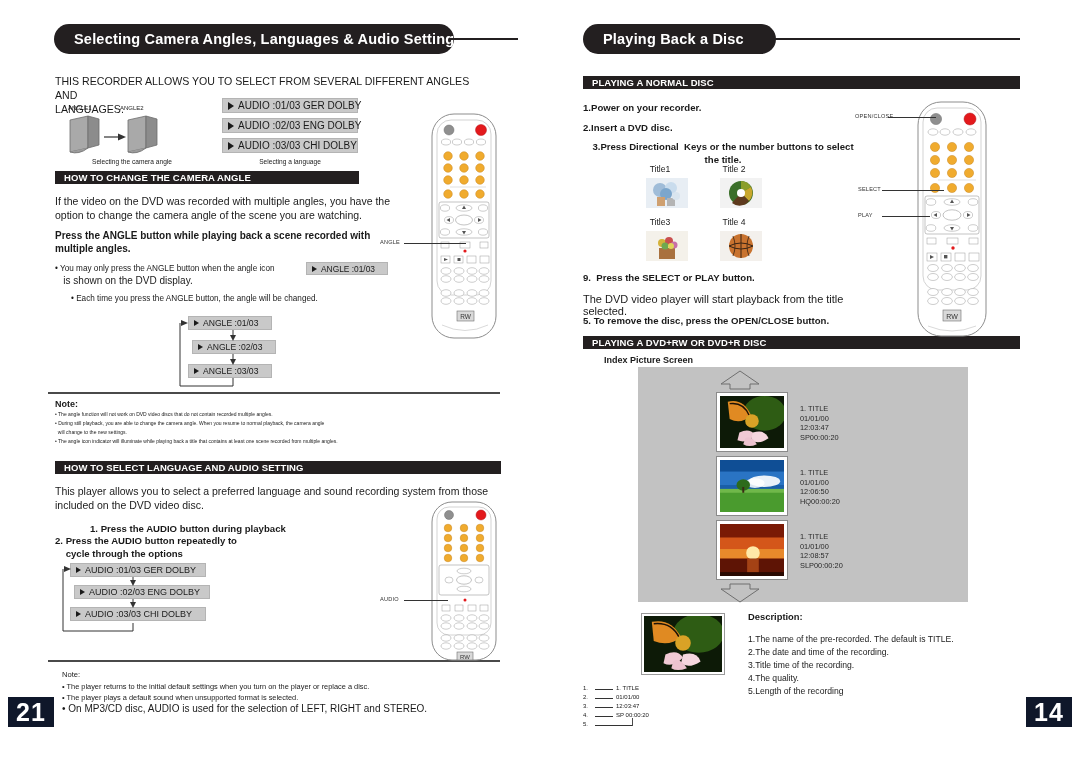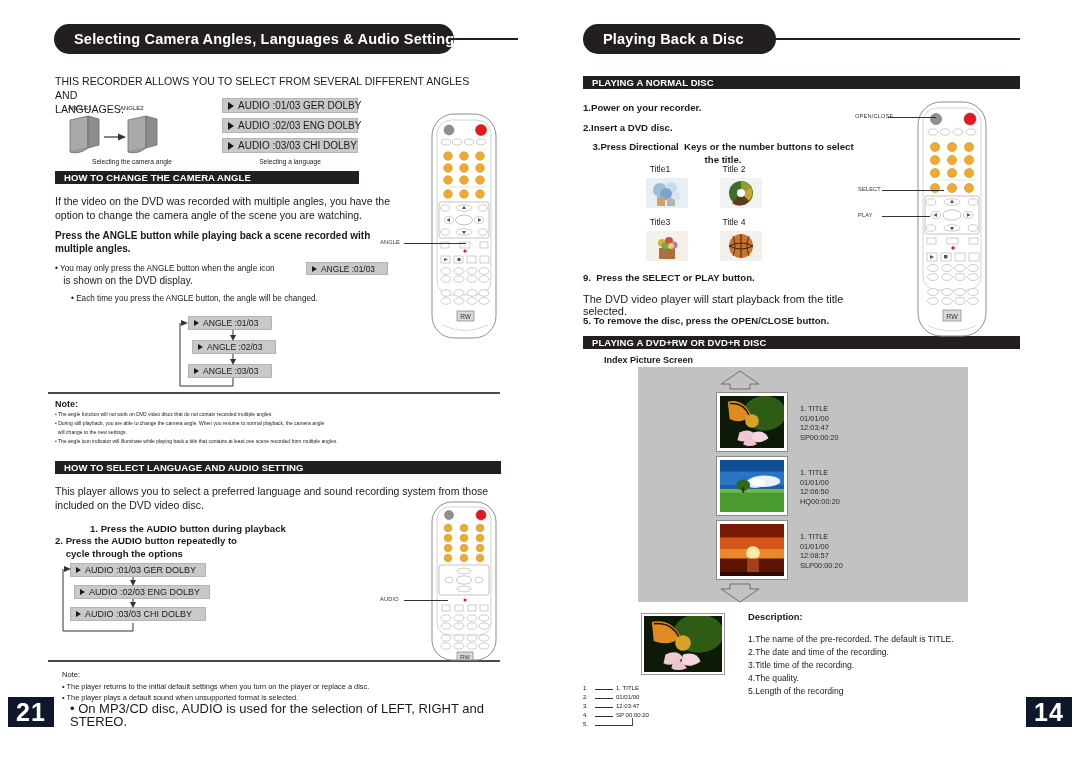--- a/index.html
+++ b/index.html
@@ -235,21 +235,21 @@
       <path d="M78,62 L78,70 L8,70 L8,8" fill="none" stroke="#333" stroke-width="1"></path>
       <polygon points="16,8 9,5 9,11" fill="#333"></polygon>
     </svg>
   </div>
 
   <div class="hr" style="left:48px; top:660px; width:452px;"></div>
 
   <div class="txt" style="left:62px; top:668px; font-size:7.6px;">Note:</div>
   <div class="txt" style="left:62px; top:691px; width:430px; font-size:7.4px;">• The player plays a default sound when unsupported format is selected.</div>
   <div class="txt" style="left:62px; top:680px; width:430px; font-size:7.4px;">• The player returns to the initial default settings when you turn on the player or replace a disc.</div>
-  <div class="txt" style="left:62px; top:702px; width:430px; font-size:13px;margin-left:8px;">• On MP3/CD disc, AUDIO is used for the selection of LEFT, RIGHT and STEREO.</div>
+  <div class="txt" style="left:62px; top:702px; width:430px; font-size:10px;">• On MP3/CD disc, AUDIO is used for the selection of LEFT, RIGHT and STEREO.</div>
 
   <div class="pagenum" style="left:8px; top:697px; width:46px; height:30px;">21</div>
 
   <div class="remote-wrap" style="left:424px; top:112px; width:84px; height:228px;">
     <svg width="84" height="228" viewBox="0 0 84 228">
       <rect x="8" y="2" width="64" height="224" rx="22" ry="22" fill="#ffffff" stroke="#8d8d8d" stroke-width="1"></rect>
       <rect x="13" y="8" width="54" height="175" rx="14" ry="14" fill="#ffffff" stroke="#b5b5b5" stroke-width="0.6"></rect>
 
       <circle cx="25" cy="18" r="5" fill="#8f8f8f" stroke="#6f6f6f" stroke-width="0.5"></circle>
       <circle cx="57" cy="18" r="5.5" fill="#e3191c" stroke="#b5151a" stroke-width="0.5"></circle>

